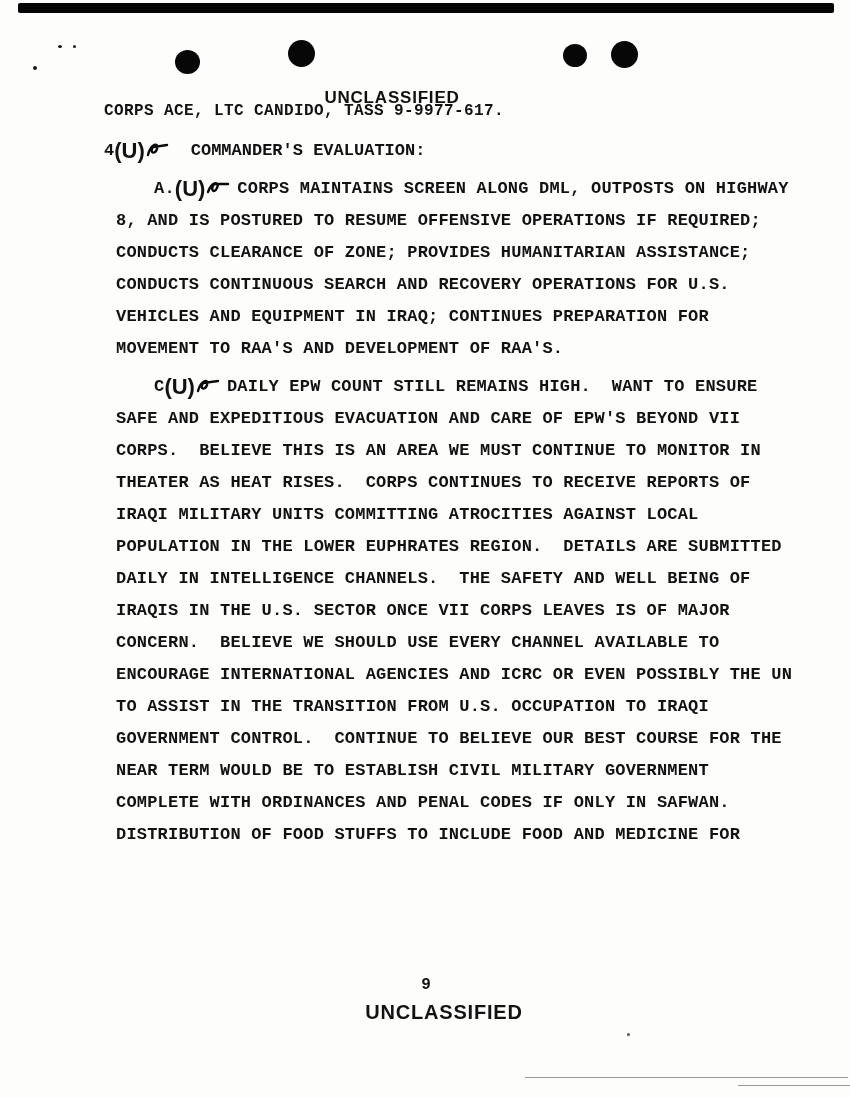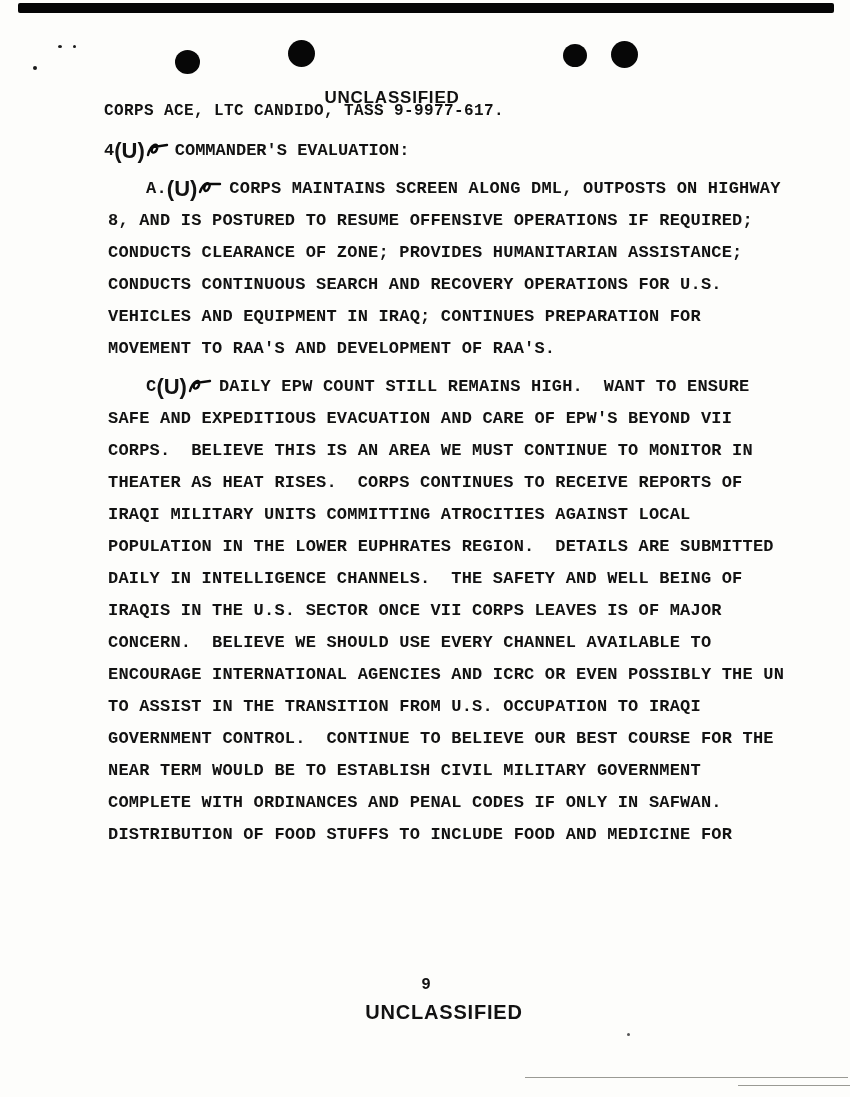--- a/index.html
+++ b/index.html
@@ -54,27 +54,27 @@
     line-height: 22px;
     white-space: pre-wrap;
   }
   .heading {
     margin-top: 13px;
     font-size: 17px; font-weight: 700;
     line-height: 32px;
     white-space: nowrap;
   }
   .para {
-    margin: 6px 0 0 4px;
+    margin: 6px 0 0 12px;
     font-size: 17px; font-weight: 700;
     letter-spacing: 0.2px;
     line-height: 32px;
     text-indent: 38px;
   }
-  .heading .title { margin-left: 4px; }
+  .heading .title { margin-left: 20px; }
   .para .body { white-space: pre-wrap; margin-left: 6px; }
   .umark {
     font-family: "Liberation Sans", sans-serif;
     font-size: 22px; font-weight: 700;
     line-height: 16px;
     vertical-align: -3px;
     letter-spacing: 0;
     display: inline-block;
     text-indent: 0;
   }

